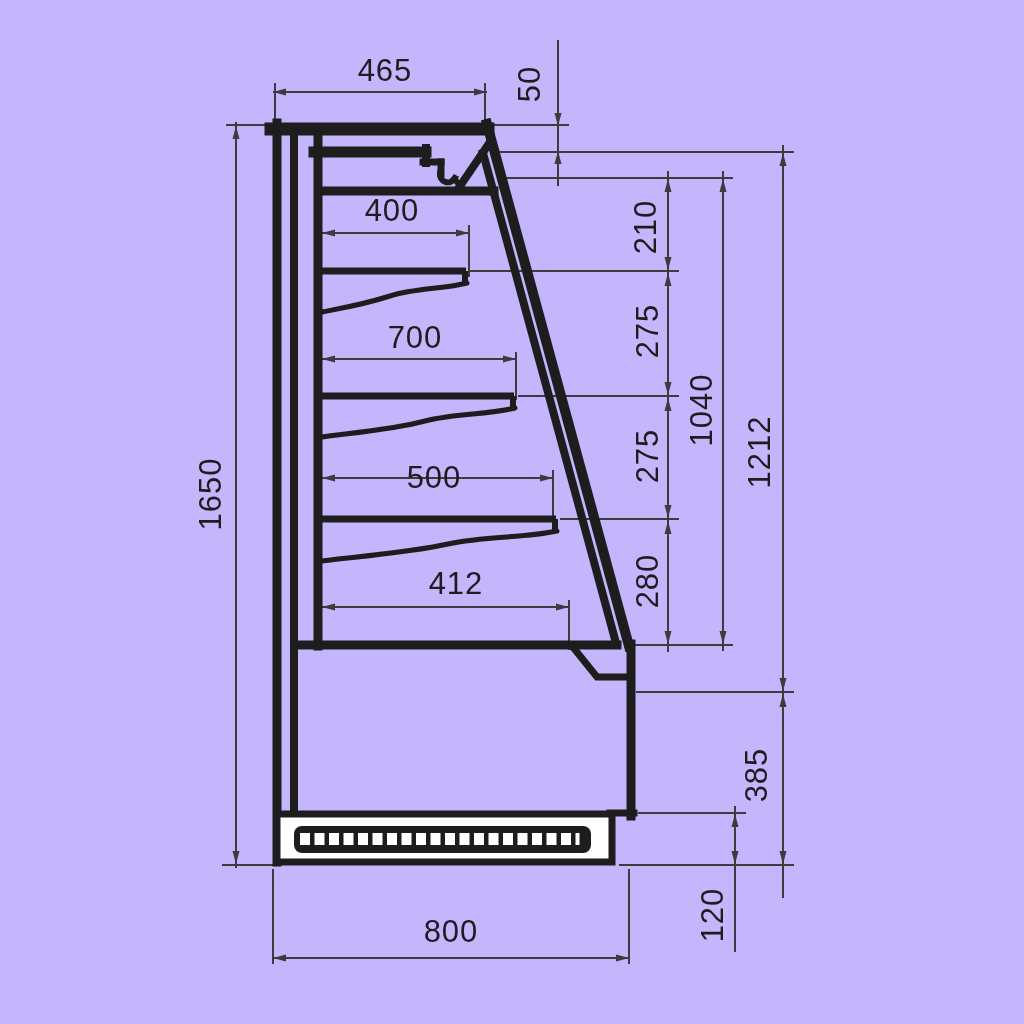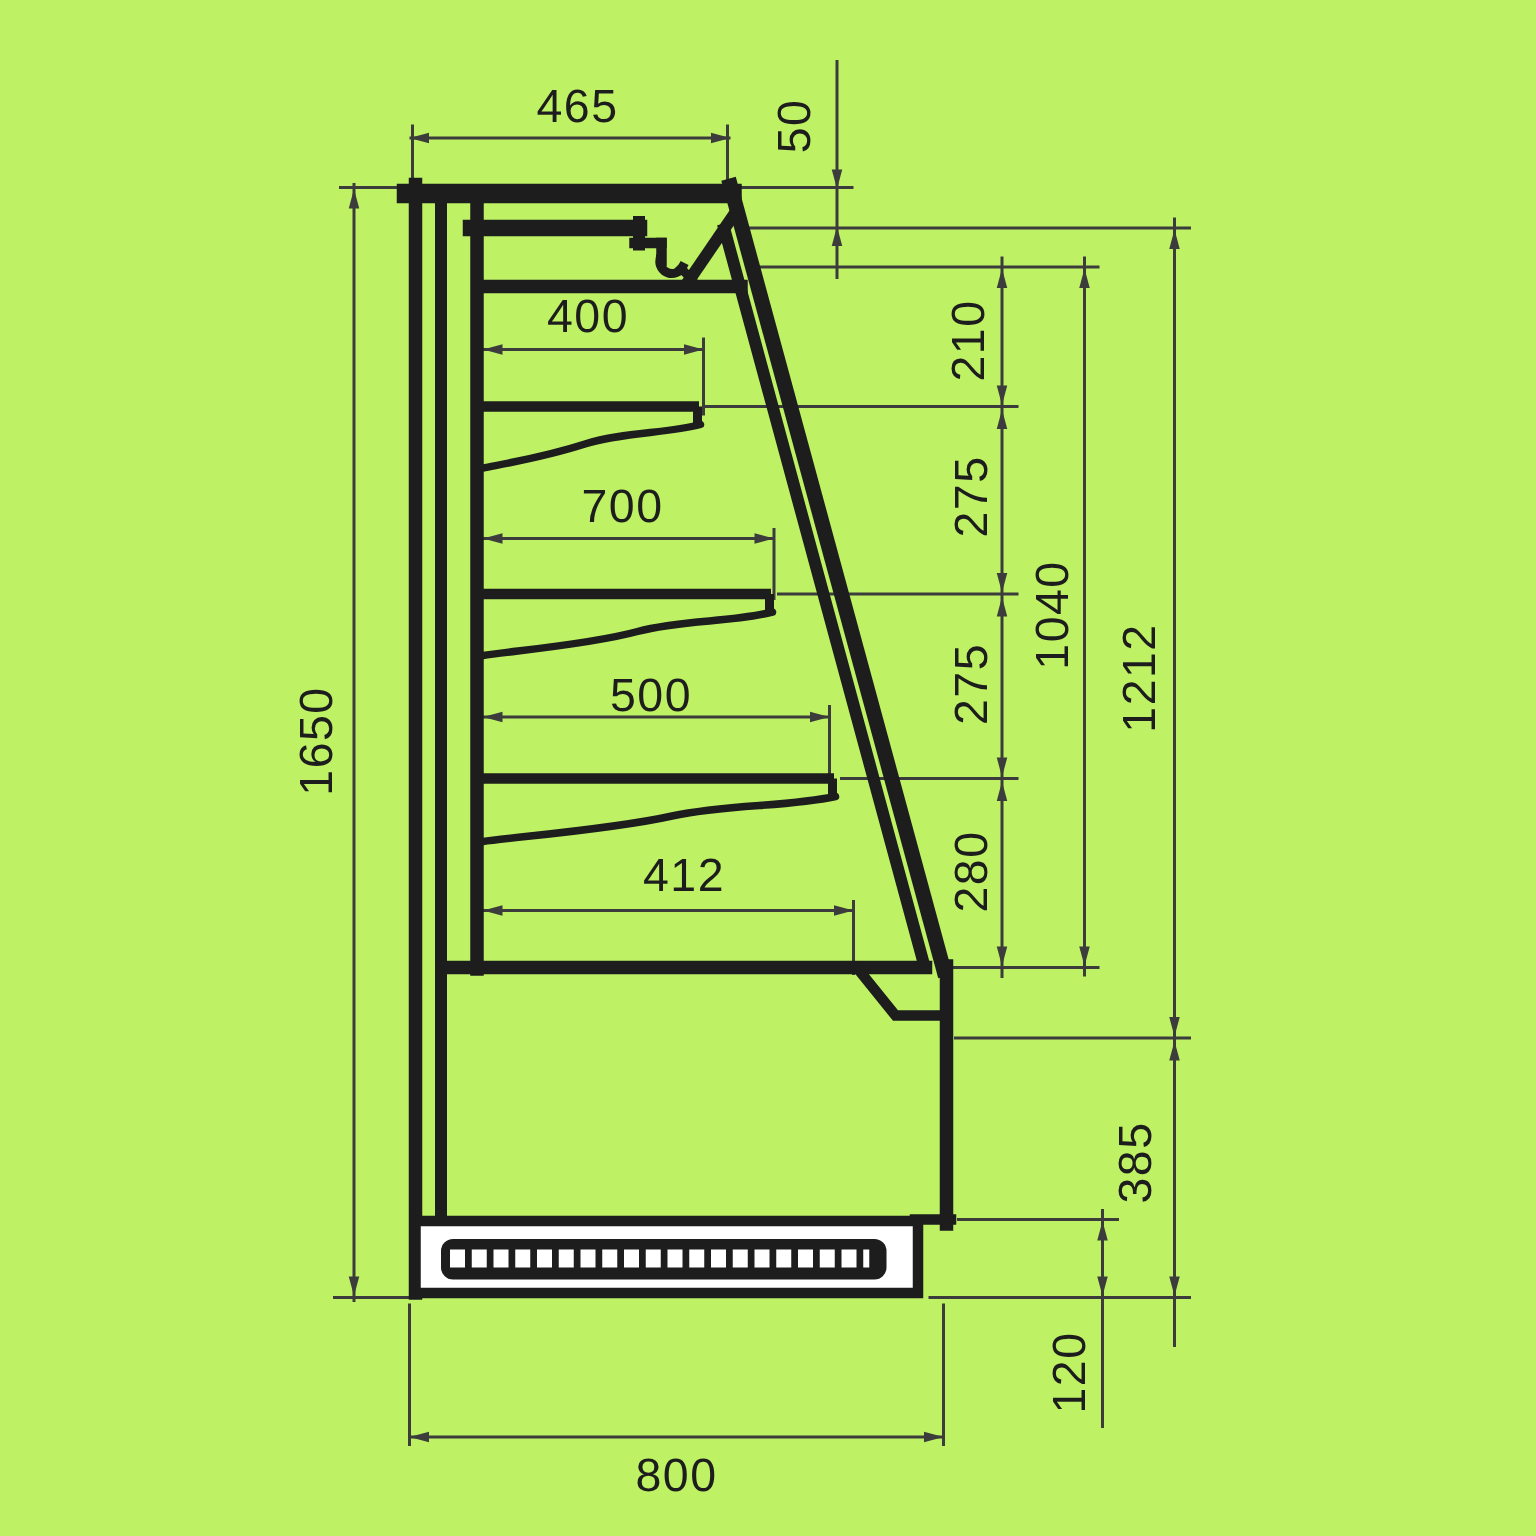--- a/index.html
+++ b/index.html
@@ -1,16 +1,16 @@
 <!DOCTYPE html>
 <html><head>
 <meta charset="utf-8">
 <style>
   html,body{margin:0;padding:0;background:#ffffff;}
-  #stage{position:relative;width:1024px;height:1024px;background:#bef264;overflow:hidden;
+  #stage{position:relative;width:1024px;height:1024px;background:#c4b5fd;overflow:hidden;
          font-family:"Liberation Sans",sans-serif;}
   #stage svg{position:absolute;left:0;top:0;}
   .lbl{position:absolute;transform:translate(-50%,-50%);font-size:31px;color:#1d1d1d;
        white-space:nowrap;letter-spacing:1px;}
   .lbl.rot{transform:translate(-50%,-50%) rotate(-90deg);}
 </style>
 </head>
 <body>
 
 <div id="stage">
@@ -148,26 +148,26 @@
       <rect x="561" y="833" width="10" height="12"></rect>
           <rect x="575.5" y="833" width="4" height="12"></rect>
     </g>
   </g>
 </svg>
 
   <div class="lbl" style="left:385px;top:71px">465</div>
   <div class="lbl rot" style="left:530px;top:84px">50</div>
   <div class="lbl" style="left:392px;top:211px">400</div>
   <div class="lbl" style="left:415px;top:338px">700</div>
-  <div class="lbl" style="left:434px;top:464px">500</div>
+  <div class="lbl" style="left:434px;top:478px">500</div>
   <div class="lbl" style="left:456px;top:584px">412</div>
   <div class="lbl rot" style="left:211px;top:494px">1650</div>
   <div class="lbl rot" style="left:646px;top:227px">210</div>
   <div class="lbl rot" style="left:648px;top:331px">275</div>
   <div class="lbl rot" style="left:648px;top:456px">275</div>
   <div class="lbl rot" style="left:648px;top:581px">280</div>
   <div class="lbl rot" style="left:702px;top:410px">1040</div>
   <div class="lbl rot" style="left:760px;top:452px">1212</div>
   <div class="lbl rot" style="left:757px;top:775px">385</div>
   <div class="lbl rot" style="left:713px;top:915px">120</div>
-  <div class="lbl" style="left:451px;top:984px">800</div>
+  <div class="lbl" style="left:451px;top:932px">800</div>
 
 </div>
 
 </body></html>

